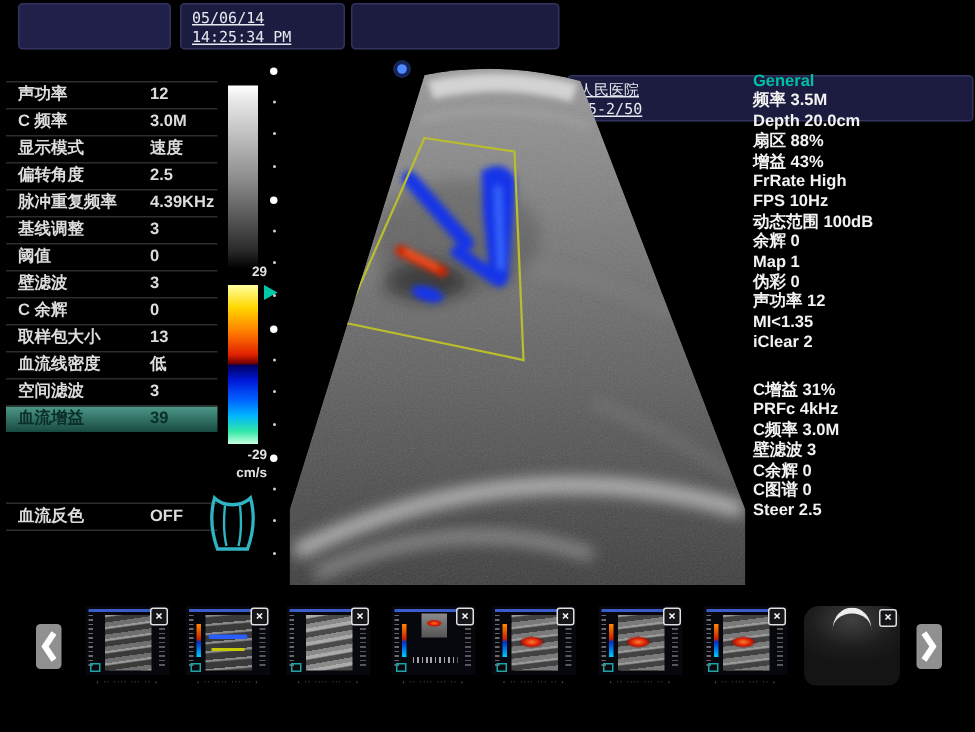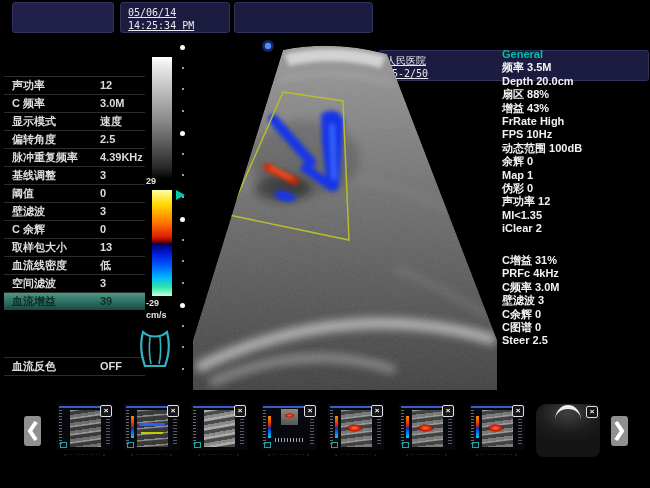--- a/index.html
+++ b/index.html
@@ -7,35 +7,35 @@
           font-family:"Liberation Sans",sans-serif;}
   .abs{position:absolute;}
 
   
   .tbox{position:absolute;top:2px;height:31px;background:#1c1c40;border:1px solid #32325e;
         border-radius:3px;box-sizing:border-box;color:#e8e8f0;
         font:10px/13px "DejaVu Sans Mono","Liberation Mono",monospace;padding:3px 7px;white-space:pre;text-decoration:underline;}
   .tbox.empty{background:#20204a;}
 
   
-  .lpanel{position:absolute;left:4px;top:76px;width:141px;}
+  .lpanel{position:absolute;left:4px;top:54px;width:141px;}
   .lrow{position:relative;height:17px;border-top:1px solid #2d2d2d;
         font:bold 11px/17px "Liberation Sans",sans-serif;color:#dcdcdc;}
   .lrow:last-child{border-bottom:1px solid #2d2d2d;margin-top:47px;}
   .lrow .lab{position:absolute;left:8px;white-space:nowrap;}
   .lrow .val{position:absolute;left:96px;white-space:nowrap;}
   .lrow.hl{background:linear-gradient(#4d9889,#174a40);color:#0b2f29;}
 
   
   .gbar{left:152px;top:57px;width:20px;height:122px;
         background:linear-gradient(#ffffff,#e8e8e8 8%,#8a8a8a 52%,#2a2a2a 90%,#000);}
   .cbar{left:152px;top:190px;width:20px;height:106px;
         background:linear-gradient(#ffffa0 0%,#ffd800 14%,#ff7a00 30%,#e02000 44%,#6a0000 49.5%,
                    #000060 50.5%,#0018d8 60%,#0060ff 72%,#00b4ff 82%,#30e8a8 92%,#c8ffe0 100%);}
-  .slab{position:absolute;left:146px;width:32px;text-align:left;
+  .slab{position:absolute;left:146px;width:32px;text-align:right;
         font:bold 9px "Liberation Sans",sans-serif;color:#e2e2e2;}
   .baseline-arrow{left:176px;top:190px;width:0;height:0;border-left:9px solid #00c9a7;
         border-top:5px solid transparent;border-bottom:5px solid transparent;}
 
   
   .ruler{left:179px;top:45px;width:8px;height:332px;}
   .dot{position:absolute;left:3px;width:2px;height:2px;background:#cfcfcf;border-radius:50%;}
   .dot.big{left:1px;width:5px;height:5px;background:#fff;}
 
   

